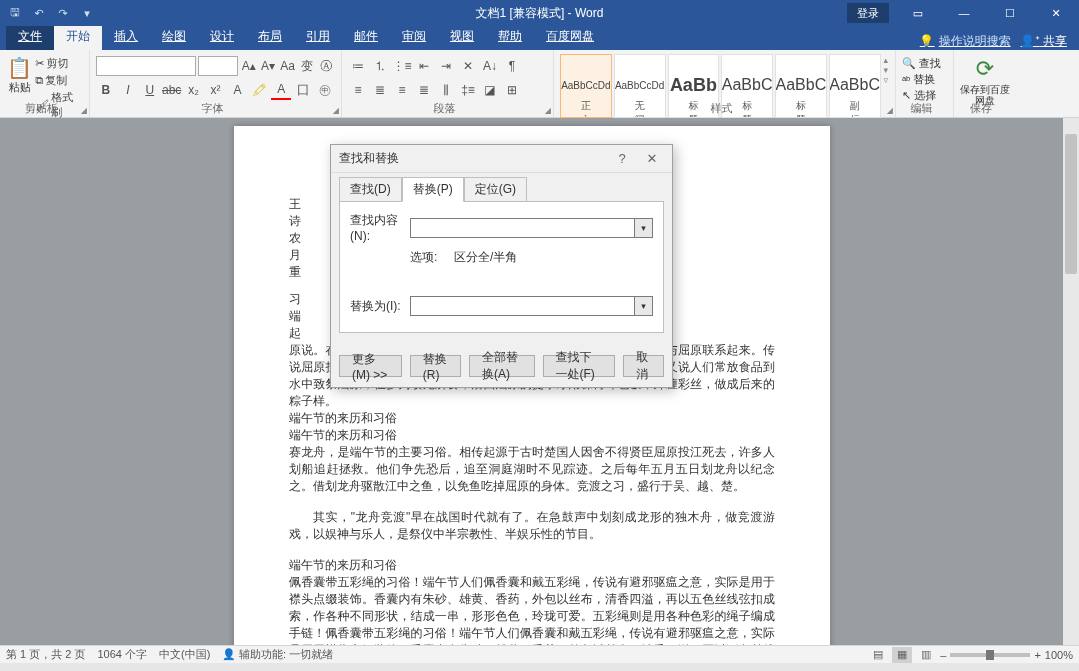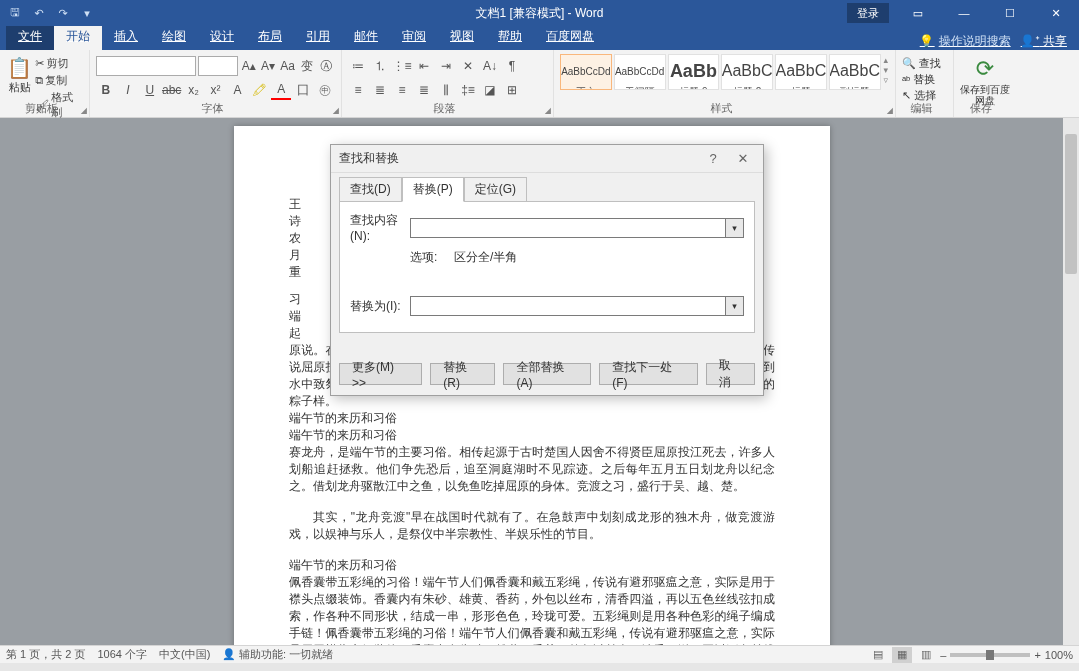--- a/index.html
+++ b/index.html
@@ -33,49 +33,49 @@
 .clip-big .icon { font-size: 20px; }
 .clip-side { display: flex; flex-direction: column; gap: 2px; padding-top: 4px; font-size: 11px; color: #444; }
 .clip-side span { display: flex; align-items: center; gap: 2px; }
 .font-ctrls { display: flex; flex-direction: column; gap: 4px; padding-top: 4px; }
 .font-row { display: flex; gap: 2px; align-items: center; }
 .font-name { width: 100px; height: 20px; border: 1px solid #ababab; background: #fff; font-size: 12px; padding: 0 4px; }
 .font-size { width: 40px; height: 20px; border: 1px solid #ababab; background: #fff; font-size: 12px; padding: 0 4px; }
 .rbtn { width: 20px; height: 20px; display: flex; align-items: center; justify-content: center; font-size: 12px; color: #555; }
 .para-ctrls { display: flex; flex-direction: column; gap: 4px; padding-top: 4px; }
 .styles-body { display: flex; gap: 2px; padding-top: 2px; align-items: flex-start; }
-.style-item { width: 54px; height: 36px; border: 1px solid #e1e1e1; background: #fff; text-align: center; padding: 2px; overflow: hidden; }
+.style-item { width: 54px; height: 64px; border: 1px solid #e1e1e1; background: #fff; text-align: center; padding: 16px; overflow: hidden; }
 .style-item .prev { font-size: 10px; color: #444; height: 28px; display: flex; align-items: center; justify-content: center; }
 .style-item.big .prev { font-size: 18px; font-weight: bold; }
 .style-item.med .prev { font-size: 16px; font-weight: normal; }
 .style-item .lbl { font-size: 10px; color: #555; }
 .style-item.sel { border-color: #f9b77c; background: #fdf1e4; }
 .editing-body { display: flex; flex-direction: column; gap: 1px; padding-top: 4px; font-size: 11px; }
 .editing-body span { display: flex; align-items: center; gap: 3px; }
 .save-big { width: 50px; padding-top: 4px; text-align: center; }
 .save-big .icon { font-size: 22px; color: #3a8a3f; }
 .save-big .lbl { font-size: 10px; line-height: 11px; margin-top: 2px; }
 
 
 .docarea { position: absolute; top: 118px; bottom: 18px; left: 0; right: 0; background: #999ea3; overflow: hidden; }
 .page { position: absolute; left: 234px; top: 8px; width: 596px; height: 800px; background: #fff; box-shadow: 0 0 6px rgba(0,0,0,.3); padding: 70px 55px; font-size: 12px; line-height: 17px; color: #333; }
 .page p { margin-bottom: 0; text-align: justify; }
 .page .indent { text-indent: 2em; }
 .scrollbar-v { position: absolute; right: 0; top: 0; bottom: 0; width: 16px; background: #e8e8e8; }
 .scrollbar-v .thumb { position: absolute; left: 2px; right: 2px; top: 16px; height: 140px; background: #c2c2c2; border-radius: 2px; }
 
 
-.dialog { position: absolute; left: 330px; top: 144px; width: 434px; background: #f0f0f0; border: 1px solid #9f9f9f; box-shadow: 3px 3px 12px rgba(0,0,0,.25); z-index: 100; }
+.dialog { position: absolute; left: 330px; top: 144px; width: 343px; background: #f0f0f0; border: 1px solid #9f9f9f; box-shadow: 3px 3px 12px rgba(0,0,0,.25); z-index: 100; }
 .dlg-title { height: 28px; display: flex; align-items: center; padding: 0 8px; font-size: 12px; border-bottom: 1px solid #ddd; }
 .dlg-title-right { margin-left: auto; display: flex; gap: 6px; }
 .dlg-xbtn { width: 24px; text-align: center; color: #666; font-size: 13px; }
 .dlg-tabs { display: flex; padding: 4px 8px 0; gap: 0; }
 .dlg-tab { padding: 3px 10px; font-size: 12px; border: 1px solid #bfbfbf; background: #f0f0f0; position: relative; }
 .dlg-tab.active { background: #fff; border-bottom-color: #fff; z-index: 2; }
-.dlg-body { border: 1px solid #bfbfbf; margin: -1px 8px 24px; background: #fff; padding: 10px 10px 10px; }
+.dlg-body { border: 1px solid #bfbfbf; margin: -1px 8px 16px; background: #fff; padding: 10px 10px 10px; }
 .dlg-field { display: flex; align-items: center; margin-bottom: 6px; }
 .dlg-field label { width: 60px; font-size: 12px; }
 .dlg-field .combo { flex: 1; display: flex; }
 .dlg-field input { flex: 1; height: 20px; border: 1px solid #7a7a7a; padding: 0 3px; font-size: 12px; }
 .dlg-field .dd { width: 18px; height: 20px; border: 1px solid #7a7a7a; border-left: none; background: #e8e8e8; text-align: center; font-size: 9px; line-height: 18px; }
 .dlg-opts { font-size: 12px; margin-left: 60px; margin-bottom: 30px; }
 .dlg-buttons { display: flex; gap: 8px; padding: 6px 8px 10px; align-items: center; }
 .dlg-btn { height: 22px; padding: 0 12px; border: 1px solid #adadad; background: #e1e1e1; font-size: 12px; display: flex; align-items: center; }
 .dlg-btn:first-child { margin-right: auto; }
 

